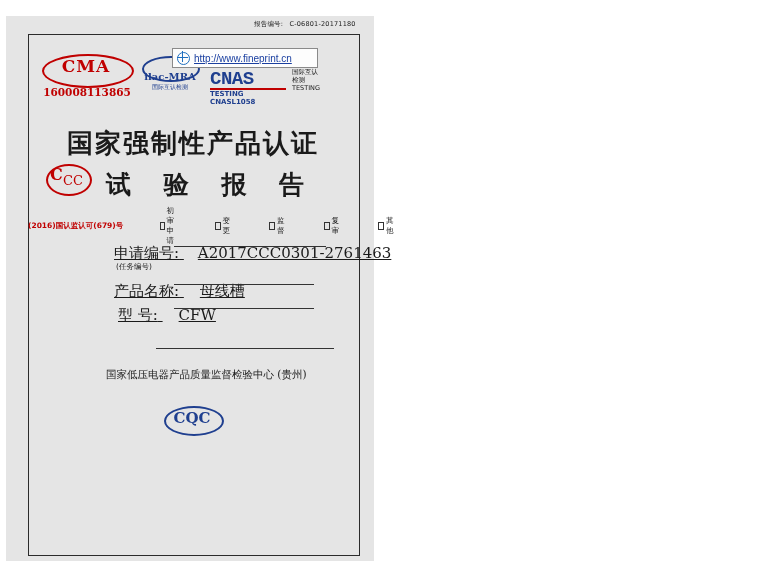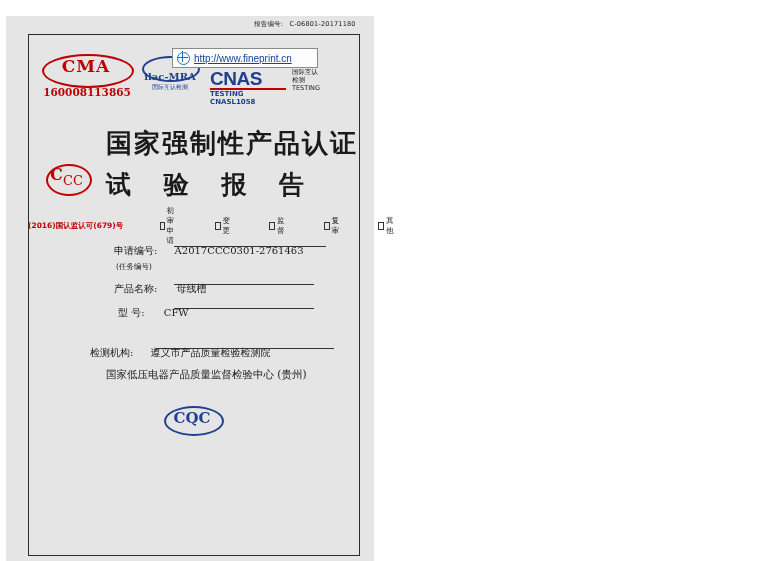--- a/index.html
+++ b/index.html
@@ -23,48 +23,48 @@
   #cma-num{position:absolute;left:-4px;top:32px;width:98px;text-align:center;font-size:10.5px;font-weight:bold;color:#c00000;font-family:"DejaVu Serif","Liberation Serif",serif;}
 
   
   #ilac-box{left:128px;top:40px;width:72px;height:44px;}
   #ilac-ring{position:absolute;left:8px;top:0px;width:54px;height:22px;border:2px solid #1f3f8f;border-radius:50%;}
   #ilac-mra{position:absolute;left:4px;top:15px;width:64px;text-align:center;font-size:10px;font-weight:bold;color:#1f3f8f;font-family:"DejaVu Serif","Liberation Serif",serif;}
   #ilac-sub{position:absolute;left:4px;top:27px;width:64px;text-align:center;font-size:6px;color:#1f3f8f;}
 
   
   #cnas-box{left:204px;top:44px;width:78px;height:46px;}
-  #cnas-main{position:absolute;left:0;top:8px;font-size:19px;font-weight:bold;color:#1f3f8f;font-family:Liberation Sans, sans-serif;letter-spacing:-0.5px;}
+  #cnas-main{position:absolute;left:0;top:8px;font-size:19px;font-weight:bold;color:#1f3f8f;font-family:Liberation Mono, monospace;letter-spacing:-0.5px;}
   #cnas-line{position:absolute;left:0;top:28px;width:76px;height:2px;background:#c00000;}
   #cnas-testing{position:absolute;left:0;top:30px;font-size:7px;font-weight:bold;color:#1f3f8f;}
   #cnas-code{position:absolute;left:0;top:38px;font-size:7px;font-weight:bold;color:#1f3f8f;}
 
   
   #logo-note{left:286px;top:44px;font-size:6.5px;line-height:8px;color:#1a1a1a;}
 
   
   #fineprint{left:166px;top:32px;width:146px;height:20px;border:1px solid #8a8a8a;background:#fdfdfd;display:flex;align-items:center;padding-left:4px;box-sizing:border-box;}
   #fineprint-globe{width:11px;height:11px;border:1.2px solid #1f6fbf;border-radius:50%;position:relative;margin-right:4px;flex:none;}
   #fineprint-globe:before{content:"";position:absolute;left:4px;top:-1.2px;width:1.2px;height:11px;background:#1f6fbf;}
   #fineprint-globe:after{content:"";position:absolute;left:-1.2px;top:4px;width:11px;height:1.2px;background:#1f6fbf;}
   #fineprint-url{font-size:10px;color:#1a3fa0;text-decoration:underline;font-family:"Liberation Sans",sans-serif;}
 
   
-  #title-main{left:22px;top:110px;width:330px;text-align:right;font-size:26px;font-weight:bold;letter-spacing:2px;font-family:"DejaVu Serif","Liberation Serif",serif;}
+  #title-main{left:22px;top:110px;width:330px;text-align:center;font-size:26px;font-weight:bold;letter-spacing:2px;font-family:"DejaVu Serif","Liberation Serif",serif;}
   #ccc-mark{left:40px;top:148px;width:44px;height:36px;}
   #ccc-ellipse{position:absolute;left:0;top:0;width:42px;height:28px;border:2.2px solid #c00000;border-radius:50%;}
   #ccc-c{position:absolute;left:4px;top:1px;font-size:16px;font-weight:bold;color:#c00000;font-family:"DejaVu Serif","Liberation Serif",serif;}
   #ccc-cc{position:absolute;left:17px;top:9px;font-size:13px;font-weight:normal;color:#c00000;font-family:"DejaVu Serif","Liberation Serif",serif;}
   #title-sub{left:100px;top:152px;font-size:25px;font-weight:bold;letter-spacing:12px;font-family:"DejaVu Serif","Liberation Serif",serif;text-align:right;}
 
   #cert-line{left:22px;top:190px;width:330px;display:flex;align-items:center;font-size:7px;}
   .cbox{display:inline-flex;align-items:center;margin-left:9px;font-size:7.5px;padding-left:28px;}
   .cbox .sq{width:6px;height:6px;border:1px solid #333;margin-right:2px;display:inline-block;}
 
-  .lfield{font-size:10px;font-family:"DejaVu Serif","Liberation Serif",serif;}
+  .lfield{font-size:15px;font-family:"DejaVu Serif","Liberation Serif",serif;text-decoration:underline;}
   #f-apply{left:108px;top:228px;}
   #f-apply-u{left:168px;top:230px;width:152px;border-bottom:1px solid #333;}
   #f-task{left:110px;top:246px;font-size:7.5px;}
   #f-prod{left:108px;top:266px;}
   #f-prod-u{left:168px;top:268px;width:140px;border-bottom:1px solid #333;}
   #f-model{left:112px;top:290px;}
   #f-model-u{left:168px;top:292px;width:140px;border-bottom:1px solid #333;}
   #f-org{left:84px;top:330px;}
   #f-org-u{left:150px;top:332px;width:178px;border-bottom:1px solid #333;}
   #f-org2{left:100px;top:352px;font-size:10.5px;font-family:"DejaVu Serif","Liberation Serif",serif;}
@@ -166,24 +166,20 @@
       <span style="margin-left:16px">母线槽</span>
     </div>
     <div class="abs" id="f-prod-u"></div>
 
     <div class="abs lfield nw" id="f-model">
       <span>型    号:</span>
       <span style="margin-left:16px">CFW</span>
     </div>
     <div class="abs" id="f-model-u"></div>
 
-    <div class="abs lfield nw" id="f-org">
-      <span>检测机构:</span>
-      <span style="margin-left:14px">遵义市产品质量检验检测院</span>
-    </div>
     <div class="abs" id="f-org-u"></div>
     <div class="abs nw" id="f-org2">国家低压电器产品质量监督检验中心 (贵州)</div>
 
     <div class="abs" id="cqc">
       <div id="cqc-ring"></div>
       <div id="cqc-text">CQC</div>
     </div>
   </div>
 
   <div class="abs" id="right-sheet">

